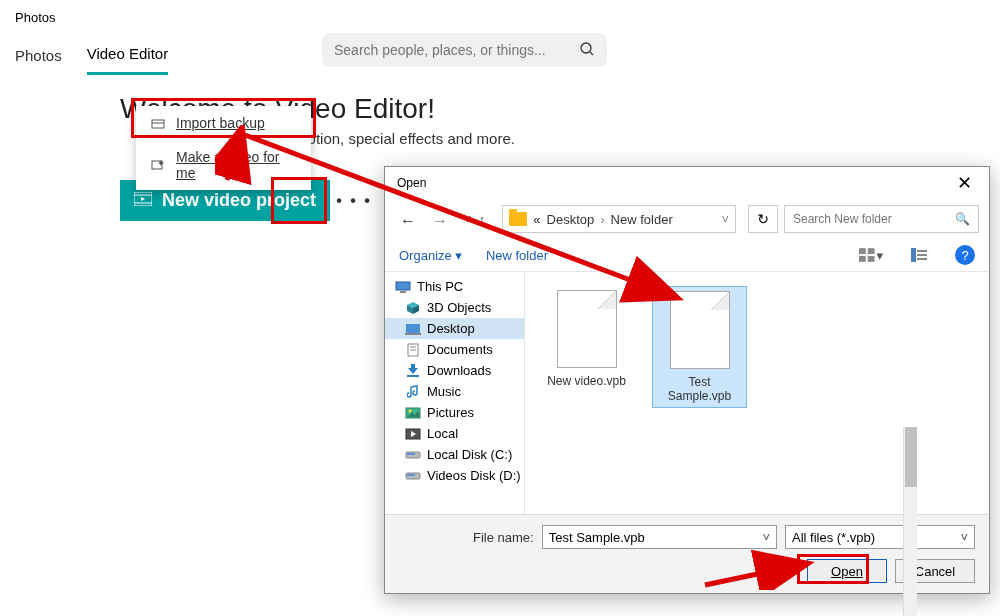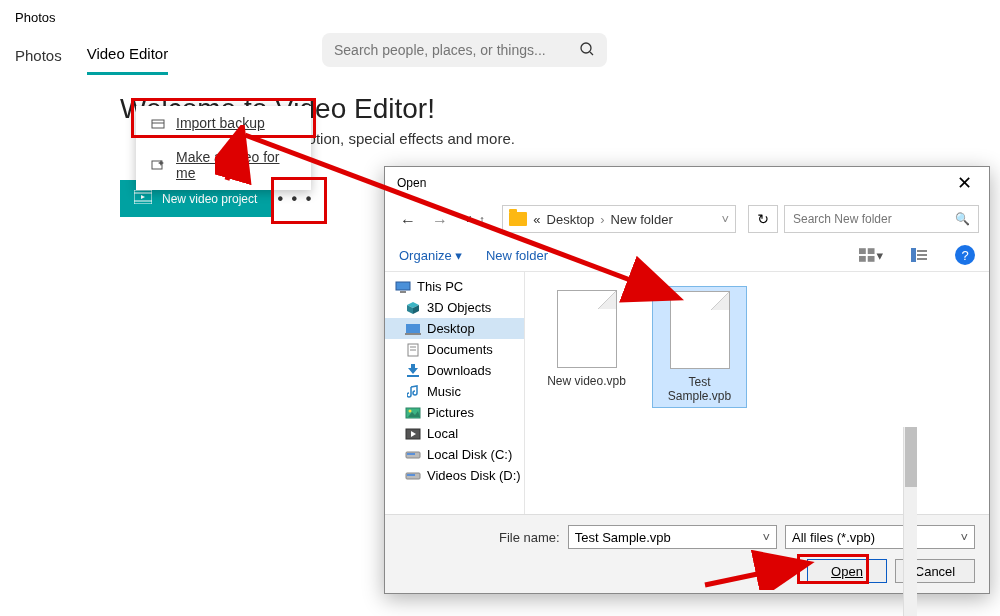--- a/index.html
+++ b/index.html
@@ -17,21 +17,21 @@
 
 .main { padding:18px 0 0 120px; }
 .heading { font-size:28px; font-weight:400; color:#222; }
 .subtitle { font-size:15px; color:#333; margin-top:5px; }
 
 .menu-popup { position:absolute; left:136px; top:106px; width:175px; background:#fff; box-shadow:0 3px 10px rgba(0,0,0,.25); z-index:5; }
 .menu-item { display:flex; align-items:center; gap:10px; padding:9px 14px; font-size:14px; color:#333; cursor:pointer;text-decoration:underline; }
 .mi-icon { width:16px; height:16px; display:flex; align-items:center; justify-content:center; color:#555; }
 
 .action-row { position:absolute; left:120px; top:180px; display:flex; }
-.btn-new { background:#00a1a1; color:#fff; display:flex; align-items:center; gap:10px; padding:10px 14px; font-size:12px; cursor:pointer; }
+.btn-new { background:#00a1a1; color:#fff; display:flex; align-items:center; gap:10px; padding:10px 14px; font-size:18px; cursor:pointer;font-weight:bold; }
 .btn-more { background:#fff; color:#333; width:48px; display:flex; align-items:center; justify-content:center; font-size:16px; font-weight:bold; cursor:pointer; letter-spacing:2px; }
 
 .red-box { position:absolute; border:3px solid #d00; z-index:20; pointer-events:none; }
 .red-box-1 { left:131px; top:98px; width:185px; height:40px; }
 .red-box-2 { left:271px; top:177px; width:56px; height:47px; }
 .red-box-3 { left:797px; top:554px; width:72px; height:30px; }
 
 
 .dialog { position:absolute; left:384px; top:166px; width:606px; height:428px; background:#fff; border:1px solid #888; box-shadow:0 5px 20px rgba(0,0,0,.3); z-index:10; display:flex; flex-direction:column; }
 .dlg-title { display:flex; justify-content:space-between; align-items:center; padding:5px 12px; font-size:12px; }
@@ -67,21 +67,21 @@
 
 .file-area { flex:1; padding:14px; display:flex; gap:18px; align-items:flex-start; }
 .file-item { width:95px; text-align:center; cursor:pointer; padding:4px; }
 .file-item.selected { background:#cce5ff; border:1px solid #7ab8e8; }
 .file-icon { width:60px; height:78px; margin:0 auto 6px; background:#fff; border:1px solid #aaa; position:relative; }
 .file-icon::after { content:""; position:absolute; top:0; right:0; width:18px; height:18px; background:linear-gradient(135deg,transparent 49%,#ccc 50%,#eee 51%); }
 .file-label { font-size:12px; color:#333; word-wrap:break-word; }
 
 .dlg-footer { background:#f3f3f3; padding:10px 14px; border-top:1px solid #ddd; }
 .fn-row { display:flex; align-items:center; gap:8px; margin-bottom:10px; }
-.fn-label { font-size:13px; color:#333; margin-left:100px; }
+.fn-label { font-size:13px; color:#333; margin-left:74px; }
 .fn-input { flex:1; border:1px solid #999; height:24px; padding:0 6px; font-size:13px; display:flex; align-items:center; justify-content:space-between; background:#fff; }
 .fn-filter { width:190px; border:1px solid #999; height:24px; padding:0 6px; font-size:13px; display:flex; align-items:center; justify-content:space-between; background:#fff; }
 .btn-row { display:flex; justify-content:flex-end; gap:8px; }
 .dlg-btn { width:80px; height:24px; border:1px solid #999; background:#efefef; font-size:13px; cursor:pointer; display:flex; align-items:center; justify-content:center; }
 .dlg-btn.primary { border:1px solid #0a5bc4; }
 .dlg-btn.primary span { text-decoration:underline; }
 
 
 .arrow { position:absolute; z-index:25; pointer-events:none; }
 </style>

